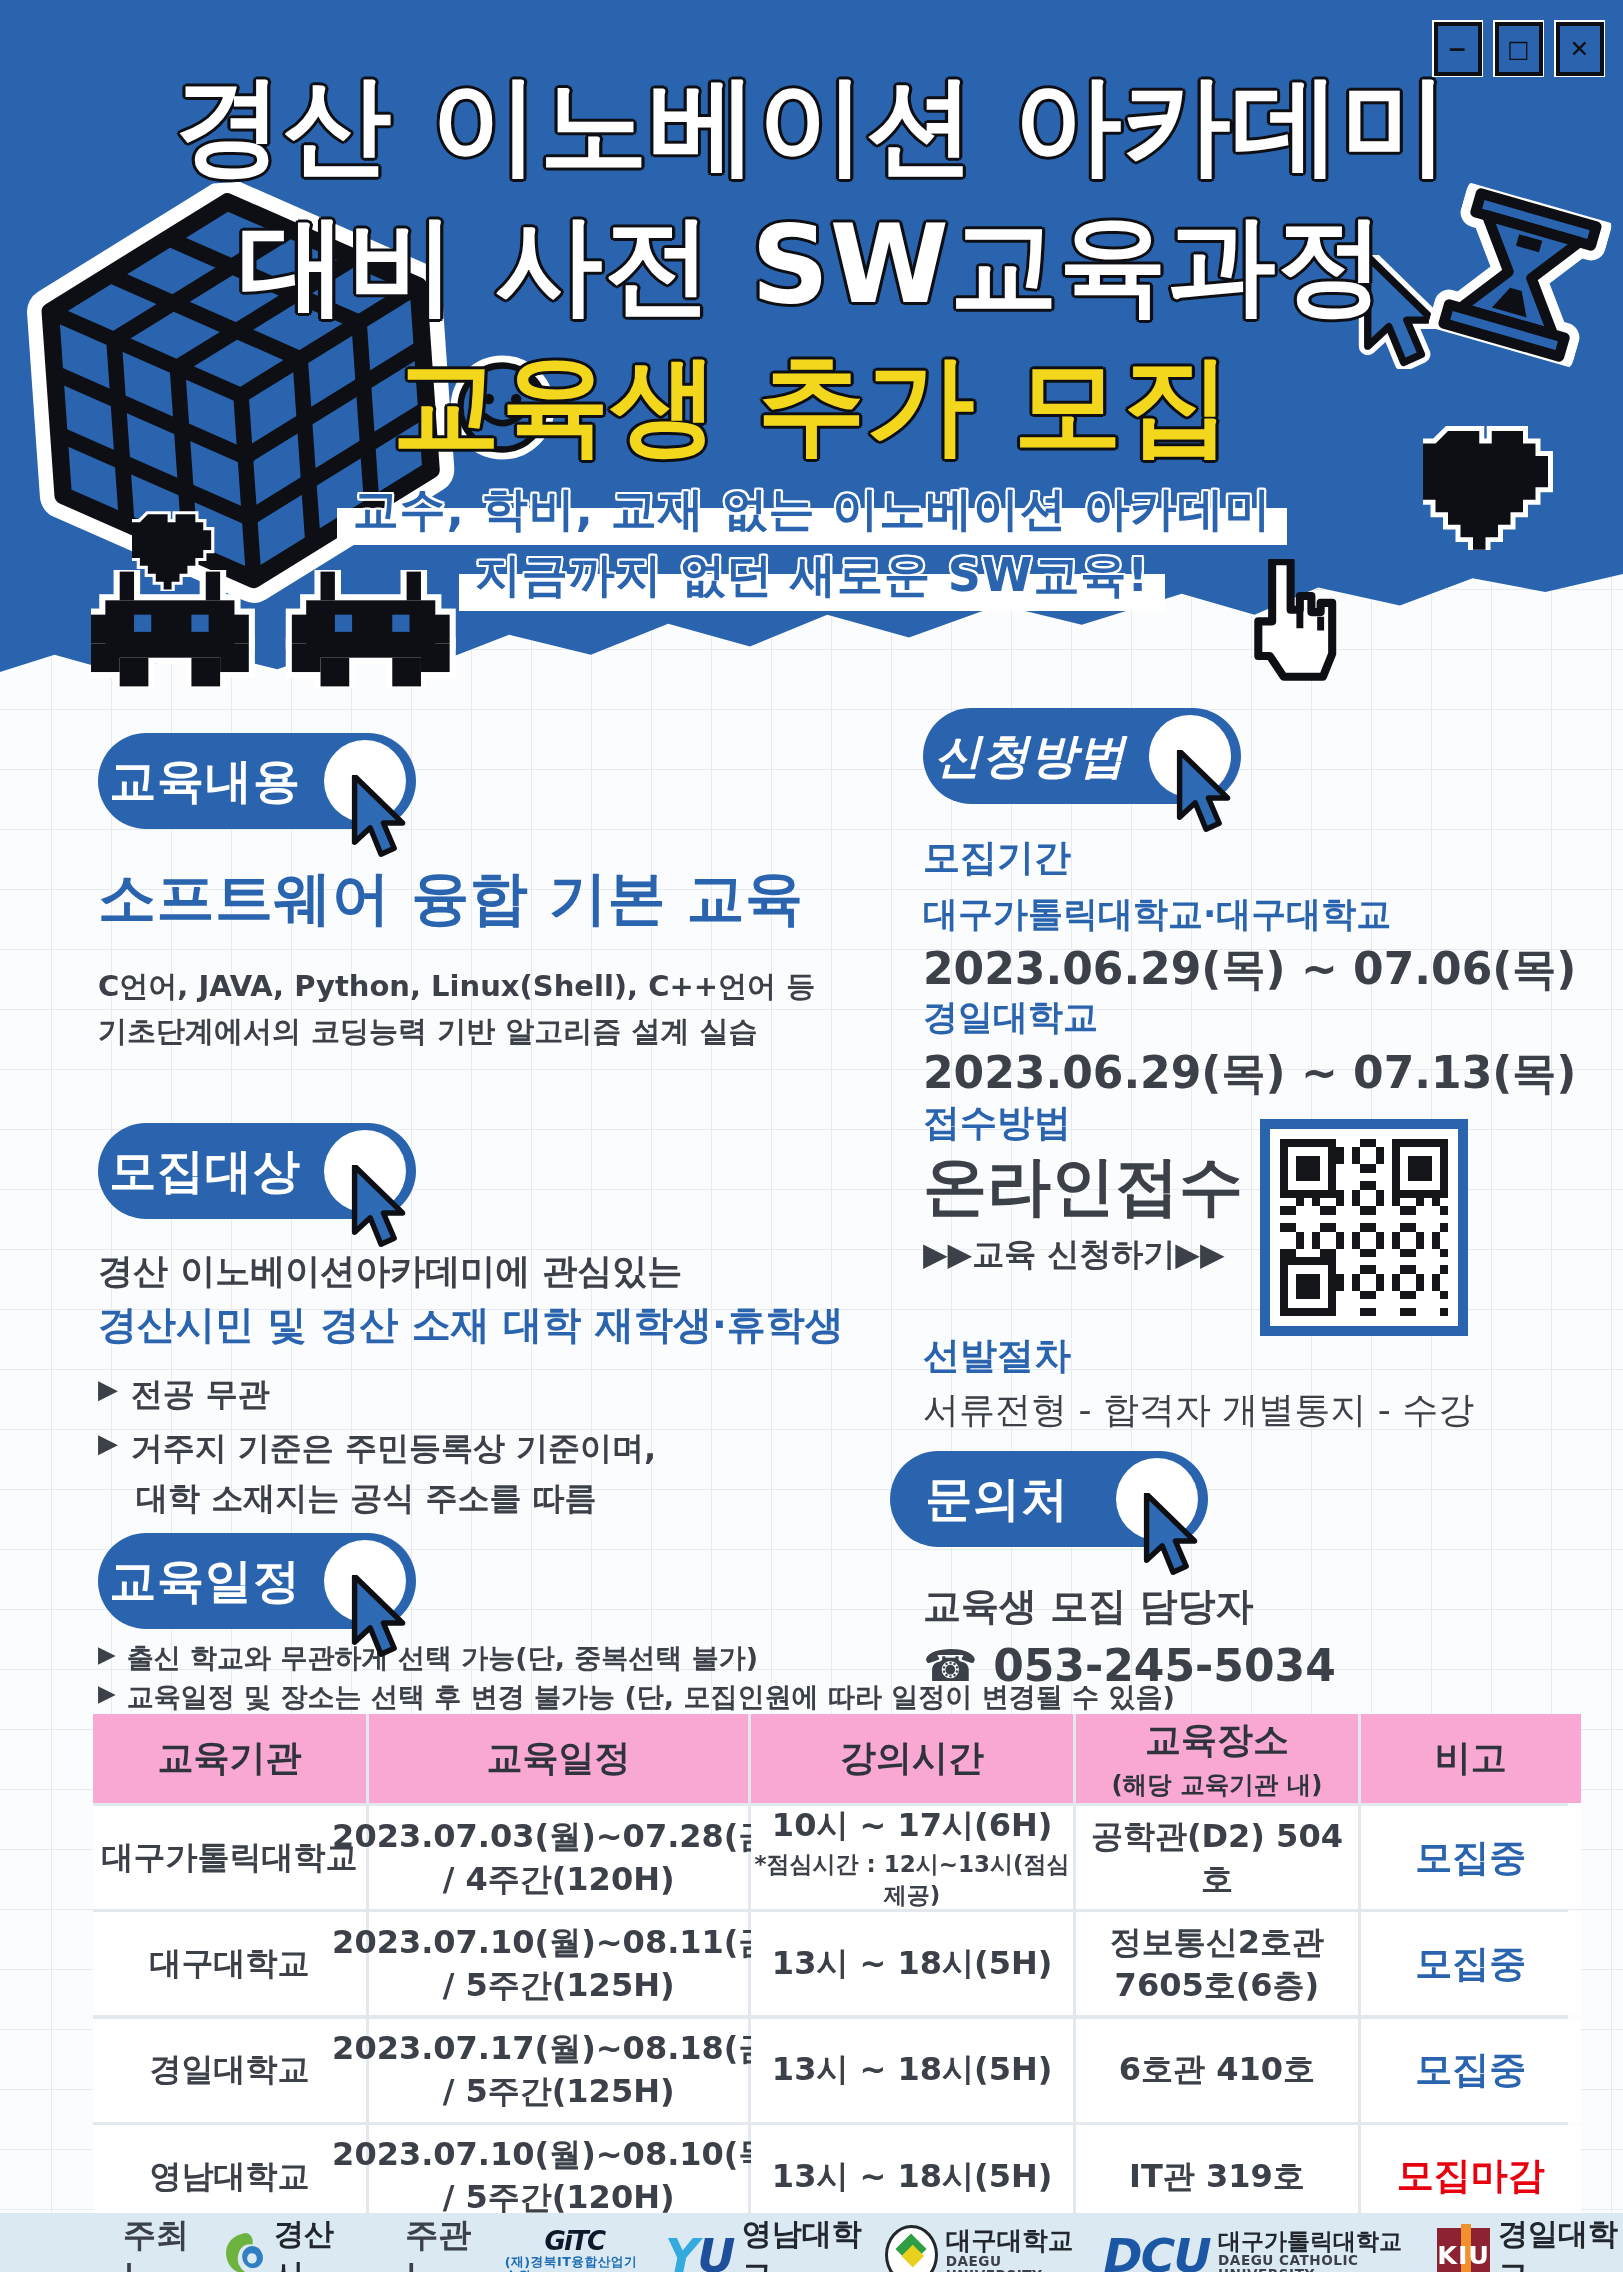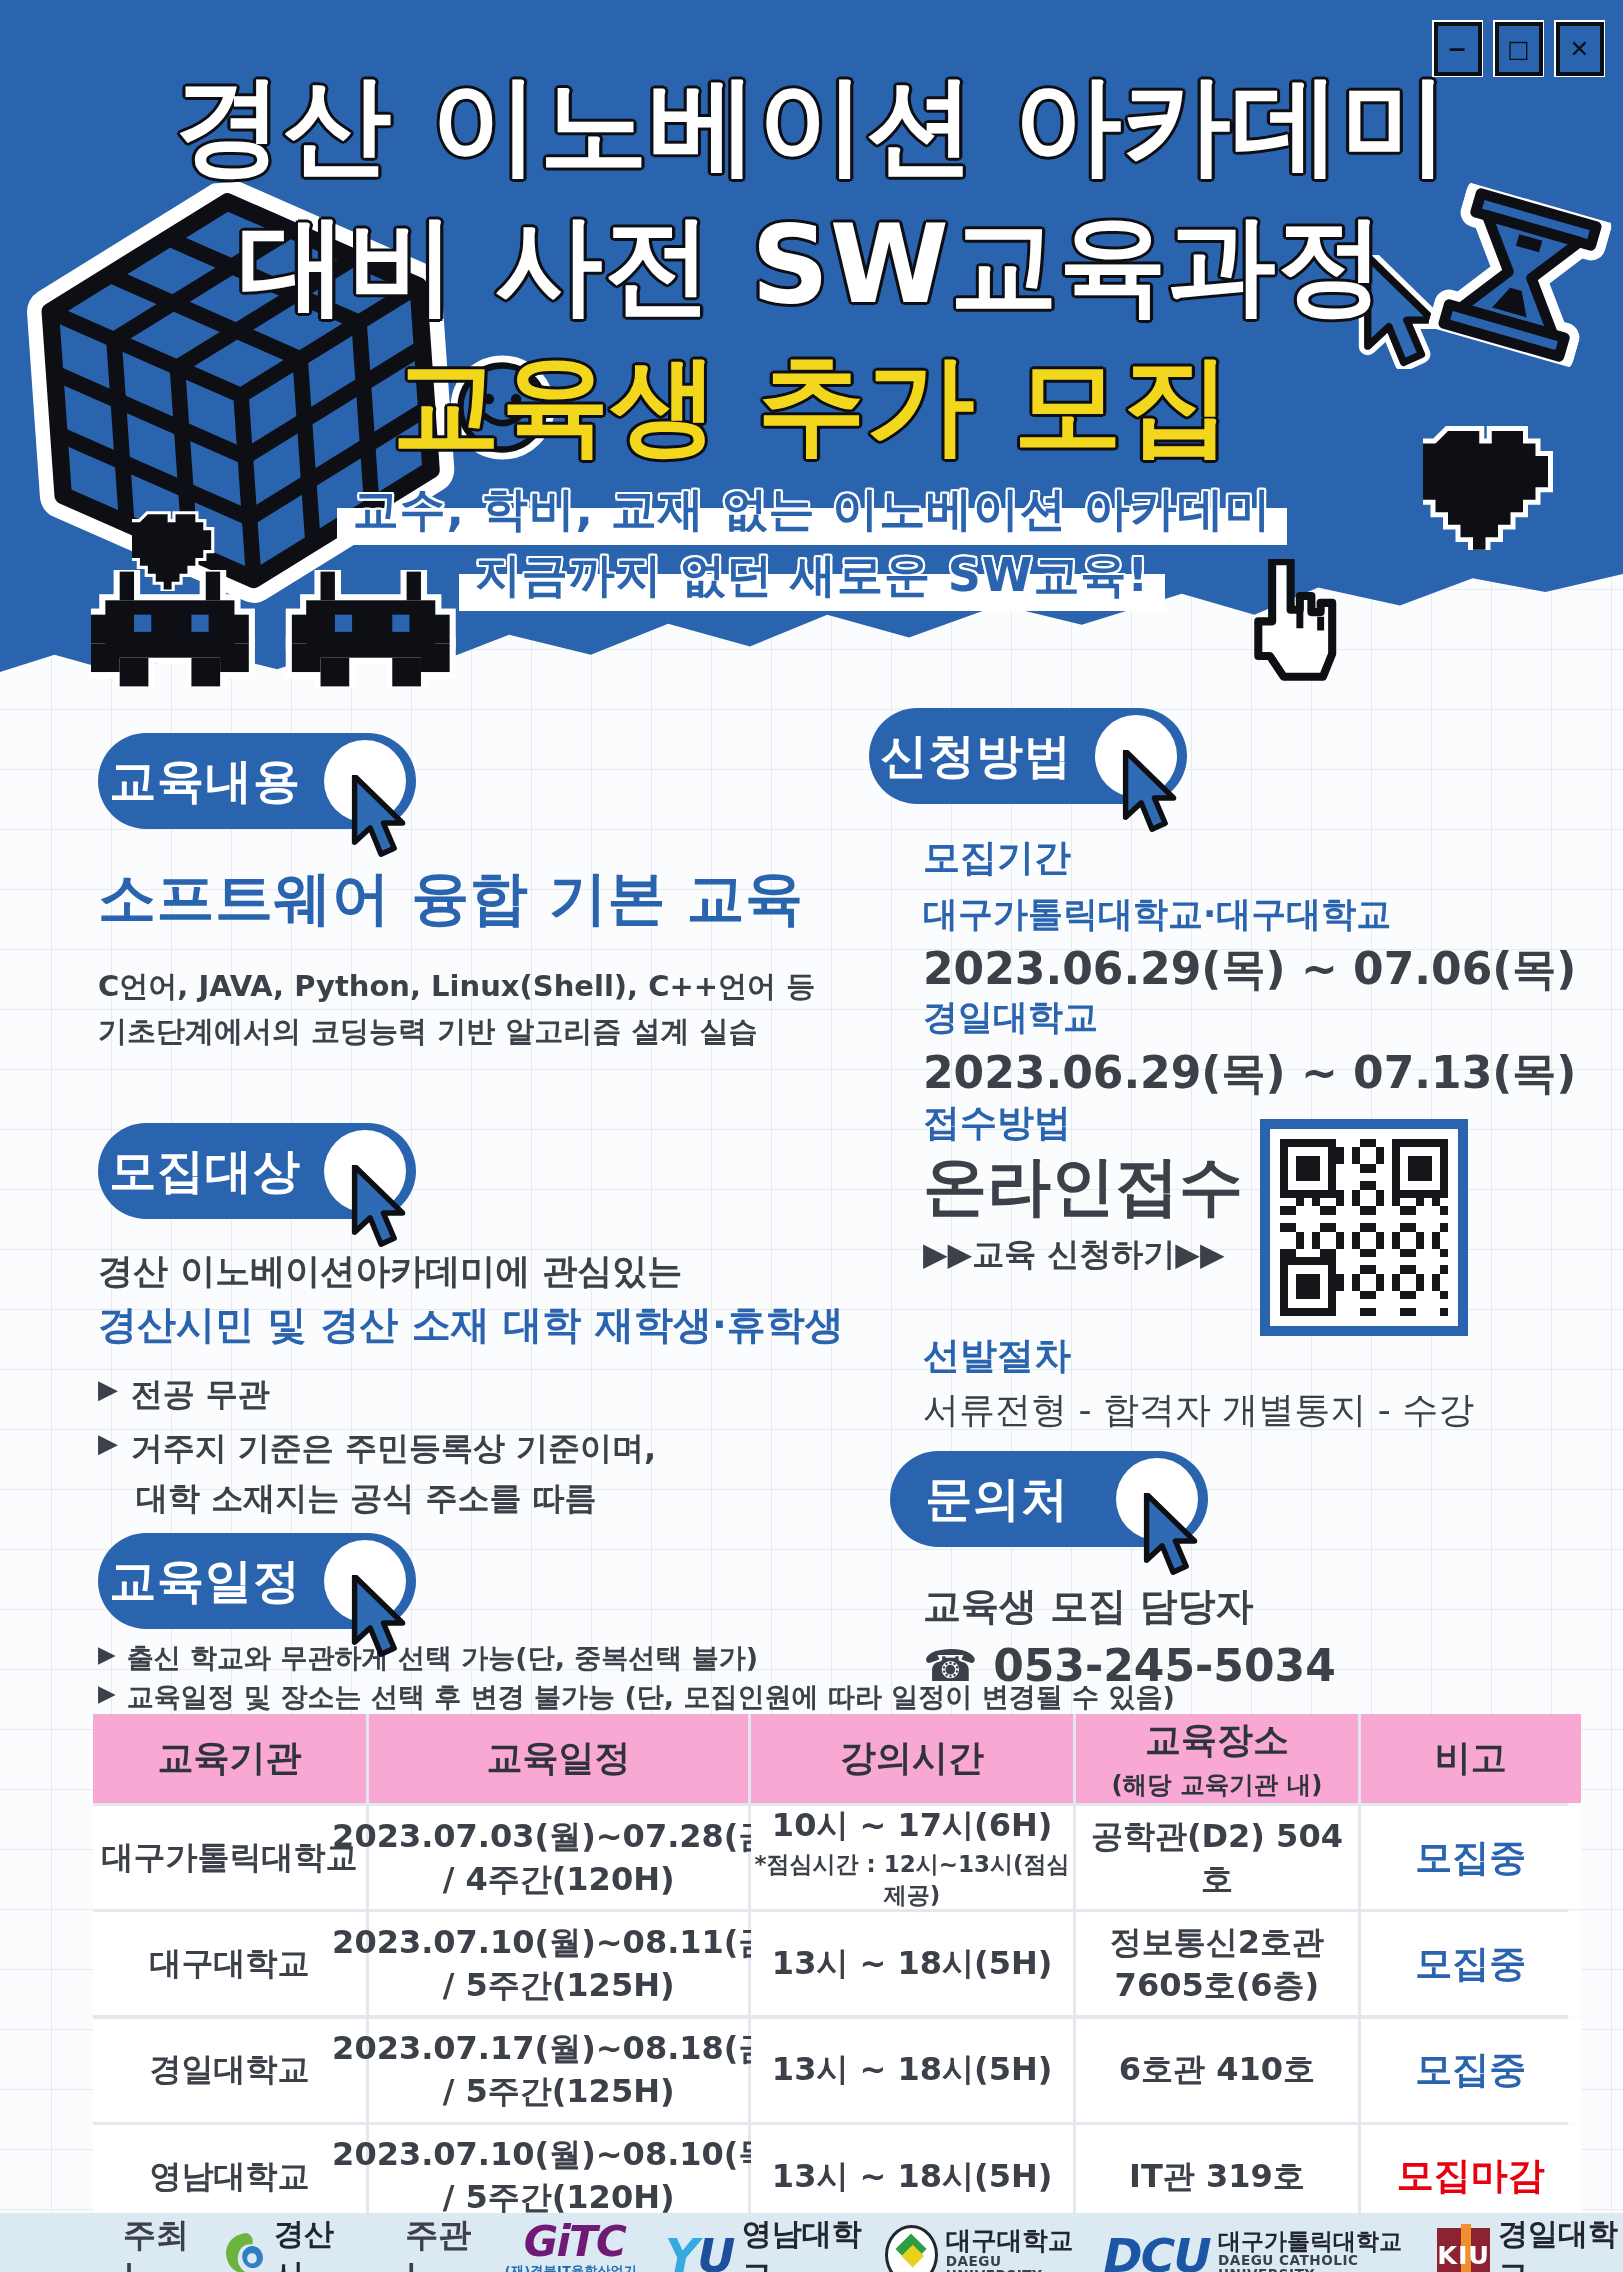--- a/index.html
+++ b/index.html
@@ -271,21 +271,21 @@
 
   <div class="abs note-row" style="left:98px;top:1640px;">
     <span class="bullet-ico" style="font-size:23px;">▶</span>
     <span>출신 학교와 무관하게 선택 가능(단, 중복선택 불가)</span>
   </div>
   <div class="abs note-row" style="left:98px;top:1679px;">
     <span class="bullet-ico" style="font-size:23px;">▶</span>
     <span>교육일정 및 장소는 선택 후 변경 불가능 (단, 모집인원에 따라 일정이 변경될 수 있음)</span>
   </div>
 
-  <div class="abs pill" style="left:869px;top:708px;">
+  <div class="abs pill" style="left:923px;top:708px;font-style:italic;">
     <span class="pill-label">신청방법</span>
     <span class="pill-circle"></span>
     <svg class="pill-cursor" viewBox="0 0 90 140">
       <path d="M6,2 L6,112 L32,88 L50,132 L72,122 L54,80 L86,80 Z" fill="#2f6bb4" stroke="#0d0f14" stroke-width="9" stroke-linejoin="round"></path>
     </svg>
   </div>
 
   <div class="abs h-blue label-md" style="left:923px;top:833px;">모집기간</div>
   <div class="abs h-blue label-sm" style="left:923px;top:891px;">대구가톨릭대학교·대구대학교</div>
   <div class="abs body-dark date-line" style="left:923px;top:940px;">2023.06.29(목) ~ 07.06(목)</div>
@@ -850,21 +850,21 @@
     <div class="f-logo">
       <svg width="50" height="55" viewBox="0 0 60 66">
         <path d="M34,2 C14,4 4,18 6,34 C8,50 22,60 36,58 C28,54 20,46 22,34 C24,22 32,16 42,18 C44,10 40,4 34,2 Z" fill="#6cb33f"></path>
         <path d="M42,20 C34,20 27,27 28,36 C29,46 38,52 46,50 C54,48 58,40 56,32 C54,25 49,20 42,20 Z M40,30 C44,29 48,32 48,37 C48,42 44,45 40,44 C36,43 34,39 35,35 C36,32 38,30 40,30 Z" fill="#2f7fc1"></path>
       </svg>
       <span class="f-kotext">경산시</span>
     </div>
     <span class="f-label" style="margin-left:32px;">주관 |</span>
     <div class="f-logo">
       <div class="f-stack" style="align-items:center;">
-        <span class="logo-mark" style="color:#701a75;font-size:42px;">GiTC</span>
+        <span class="logo-mark" style="color:#0f172a;font-size:26px;">GiTC</span>
         <span class="en" style="color:#1e6cb5;font-size:12.7px;">(재)경북IT융합산업기술원</span>
       </div>
     </div>
     <div class="f-logo">
       <span class="logo-mark"><span style="color:#35aadf;">Y</span><span style="color:#1d4f9b;">U</span></span>
       <span class="f-kotext">영남대학교</span>
     </div>
     <div class="f-logo">
       <div class="seal"></div>
       <div class="f-stack">

